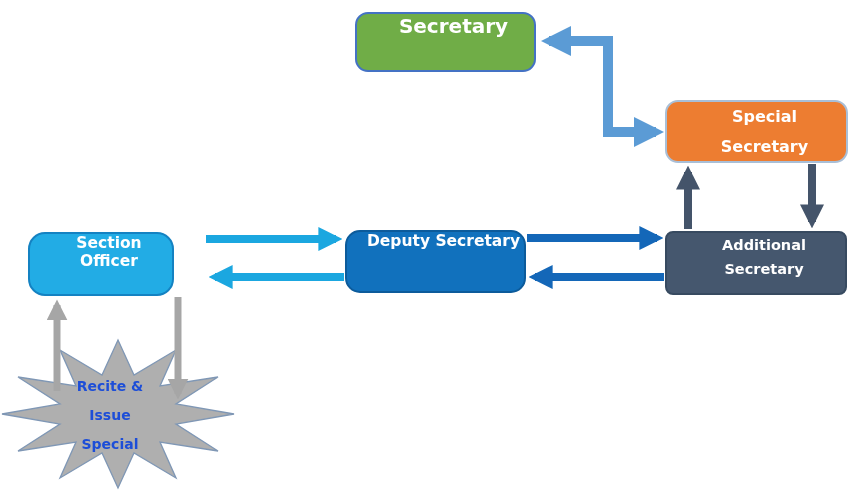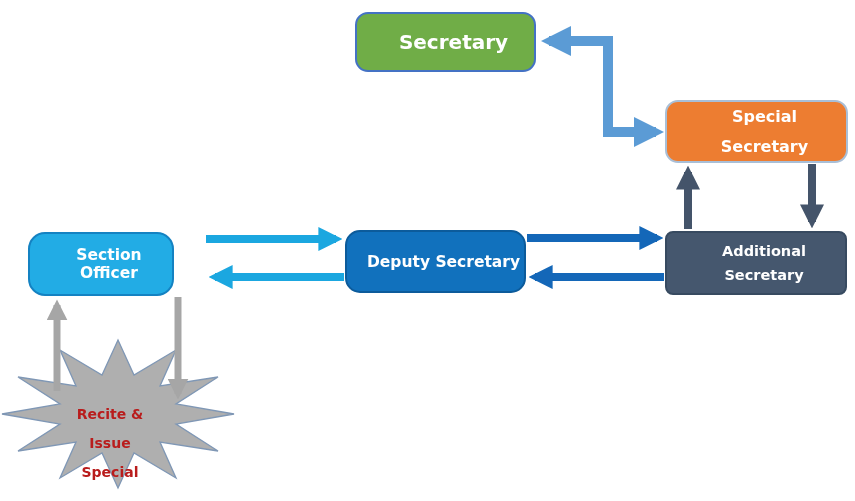--- a/index.html
+++ b/index.html
@@ -7,21 +7,21 @@
     position:relative;
     width:855px;height:501px;
     background:#ffffff;
     font-family:"DejaVu Sans","Liberation Sans",sans-serif;
     overflow:hidden;
   }
   svg.layer{position:absolute;left:0;top:0;}
   .node{
     position:absolute;
     display:flex;flex-direction:column;
-    align-items:center;justify-content:center;
+    align-items:center;justify-content:flex-start;
     font-weight:bold;text-align:center;
     border-style:solid;border-width:2px;
     box-sizing:border-box;
     color:#fff;
     padding-left:16px;
   }
   #node-secretary{left:355px;top:12px;width:181px;height:60px;font-size:20px;border-radius:13px;}
   #node-special{left:665px;top:100px;width:183px;height:63px;font-size:16px;line-height:30px;border-radius:13px;}
   #node-section{left:28px;top:232px;width:146px;height:64px;font-size:15.5px;border-radius:17px;}
   #node-deputy{left:345px;top:230px;width:181px;height:63px;font-size:15.5px;border-radius:15px;}
@@ -84,19 +84,19 @@
 
   <div class="node" id="node-deputy" style="background: rgb(17, 113, 189); border-color: rgb(12, 91, 155); color: rgb(255, 255, 255);">
     <span>Deputy Secretary</span>
   </div>
 
   <div class="node" id="node-additional" style="background: rgb(69, 87, 110); border-color: rgb(55, 74, 96); color: rgb(255, 255, 255);">
     <span>Additional</span>
     <span>Secretary</span>
   </div>
 
-  <div class="starburst-label" id="starburst-label" style="color: #b91c1c; margin-top: 28px;">
+  <div class="starburst-label" id="starburst-label" style="color: #1d4ed8;">
     <span>Recite &amp;</span>
     <span>Issue</span>
     <span>Special</span>
   </div>
 
 </div>
 
 </body></html>

